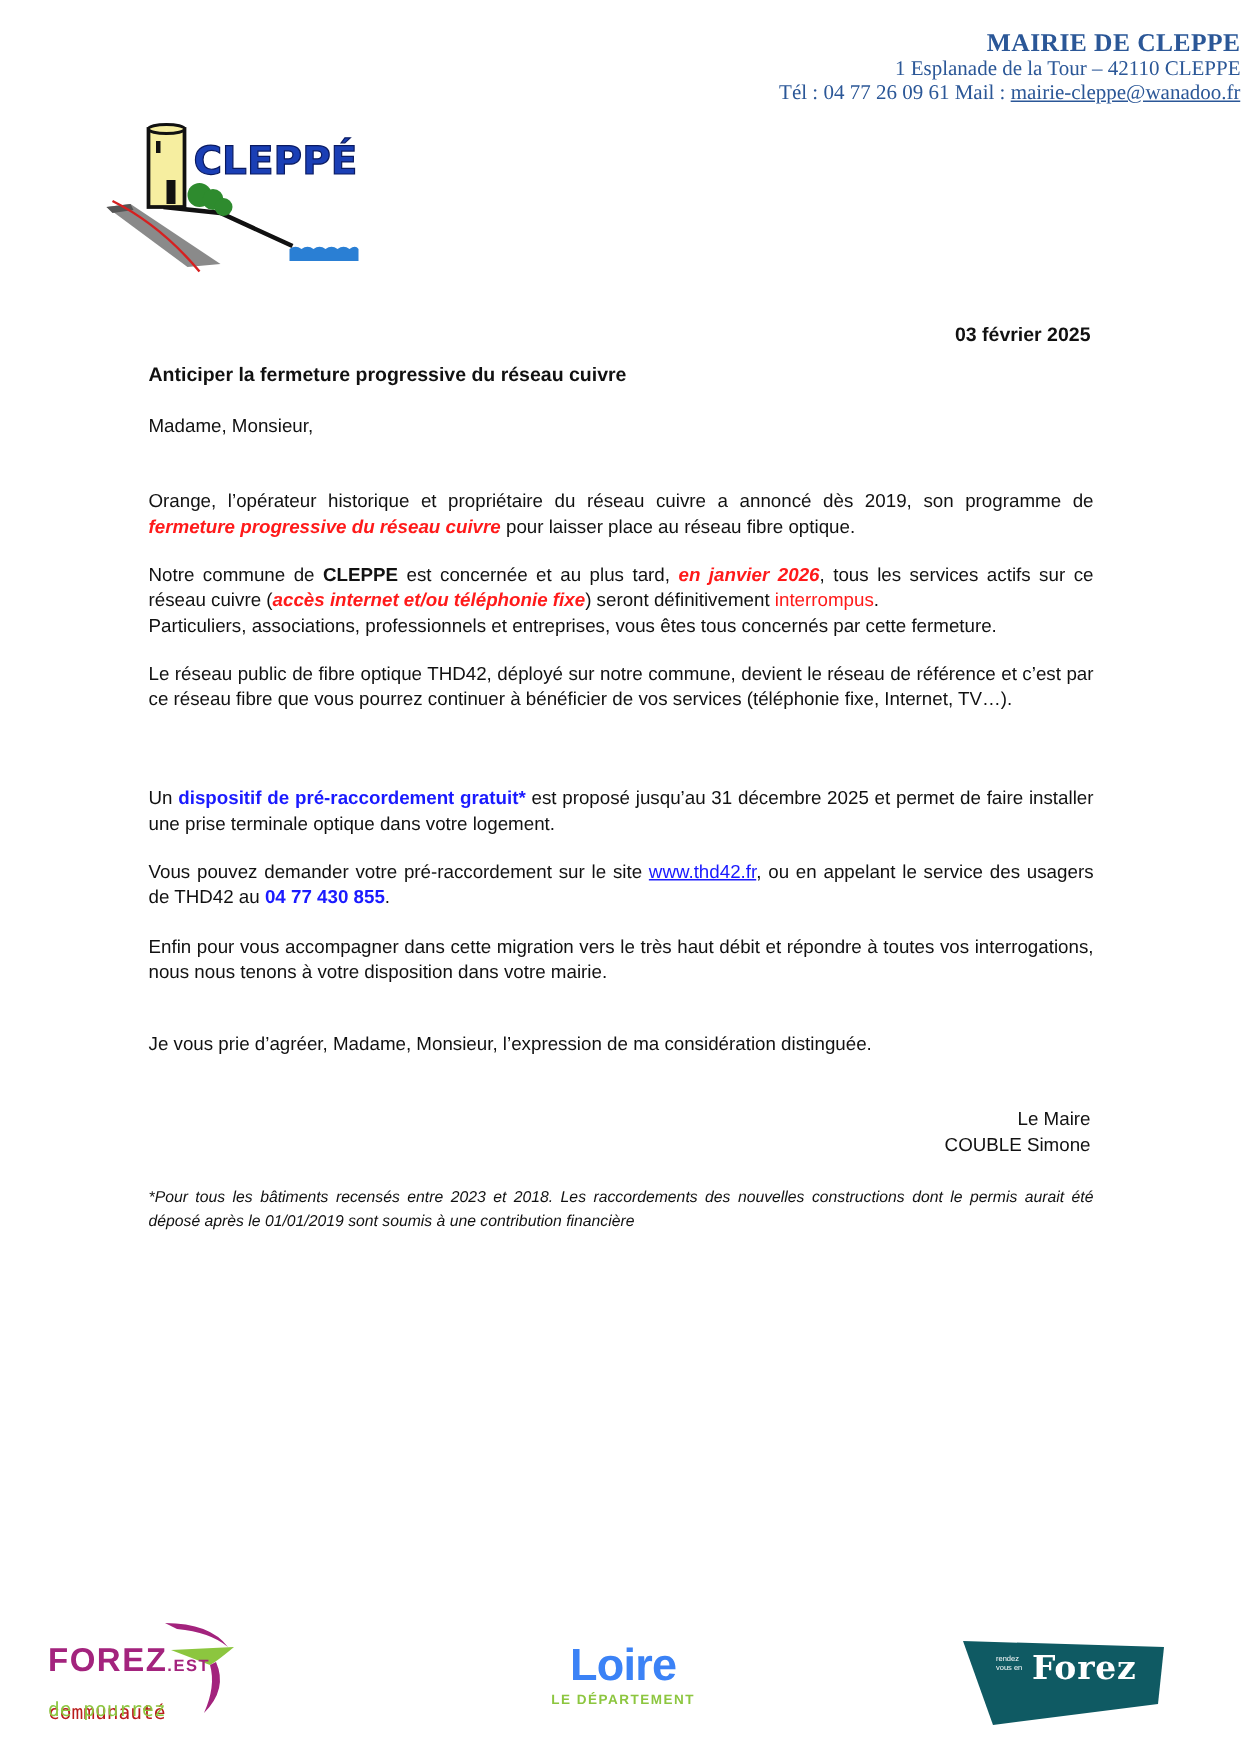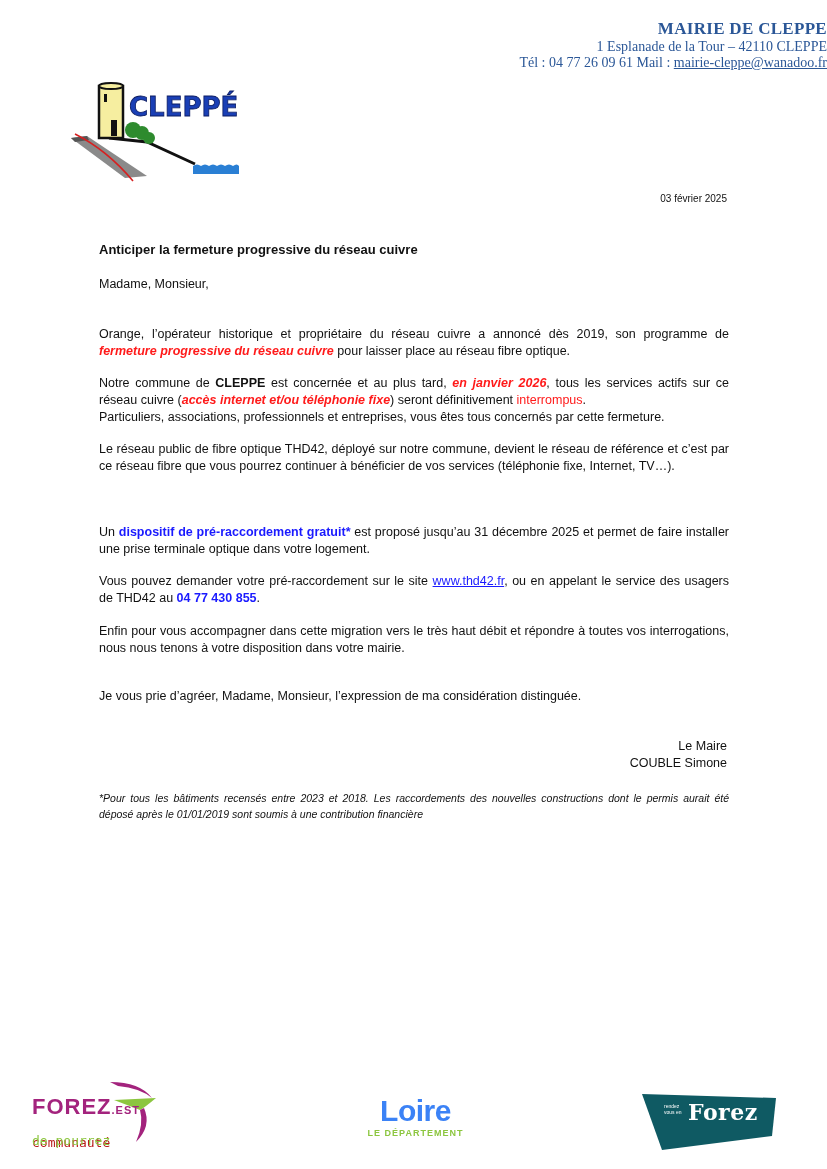--- a/index.html
+++ b/index.html
@@ -5,21 +5,21 @@
   html, body { margin: 0; padding: 0; background: #ffffff; }
   body { width: 827px; height: 1169px; position: relative; overflow: hidden; font-family: "Liberation Sans", sans-serif; color: #111; }
   .hdr { position: absolute; left: 0; width: 827px; text-align: right; font-family: "Liberation Serif", serif; color: #2b5797; }
   .hdr-title { top: 19px; font-size: 17px; font-weight: bold; letter-spacing: 0.3px; }
   .hdr-addr { top: 39px; font-size: 14px; }
   .hdr-tel { top: 55px; font-size: 14px; }
   .hdr-tel a { color: #2b5797; text-decoration: underline; }
 
   .logo-cleppe { position: absolute; left: 67px; top: 80px; width: 180px; height: 110px; }
 
-  .date { position: absolute; right: 100px; top: 193px; font-size: 10px; font-weight: normal; }
+  .date { position: absolute; right: 100px; top: 215px; font-size: 13px; font-weight: bold; }
   .subject { position: absolute; left: 99px; top: 242px; font-size: 13px; font-weight: bold; text-align: center; }
   .greeting { position: absolute; left: 99px; top: 277px; font-size: 12.5px; }
 
   .para { position: absolute; left: 99px; width: 630px; font-size: 12.5px; line-height: 17px; text-align: justify; }
   .p1 { top: 326px; }
   .p2 { top: 375px; }
   .p3 { top: 441px; }
   .p4 { top: 524px; }
   .p5 { top: 573px; }
   .p6 { top: 623px; }

